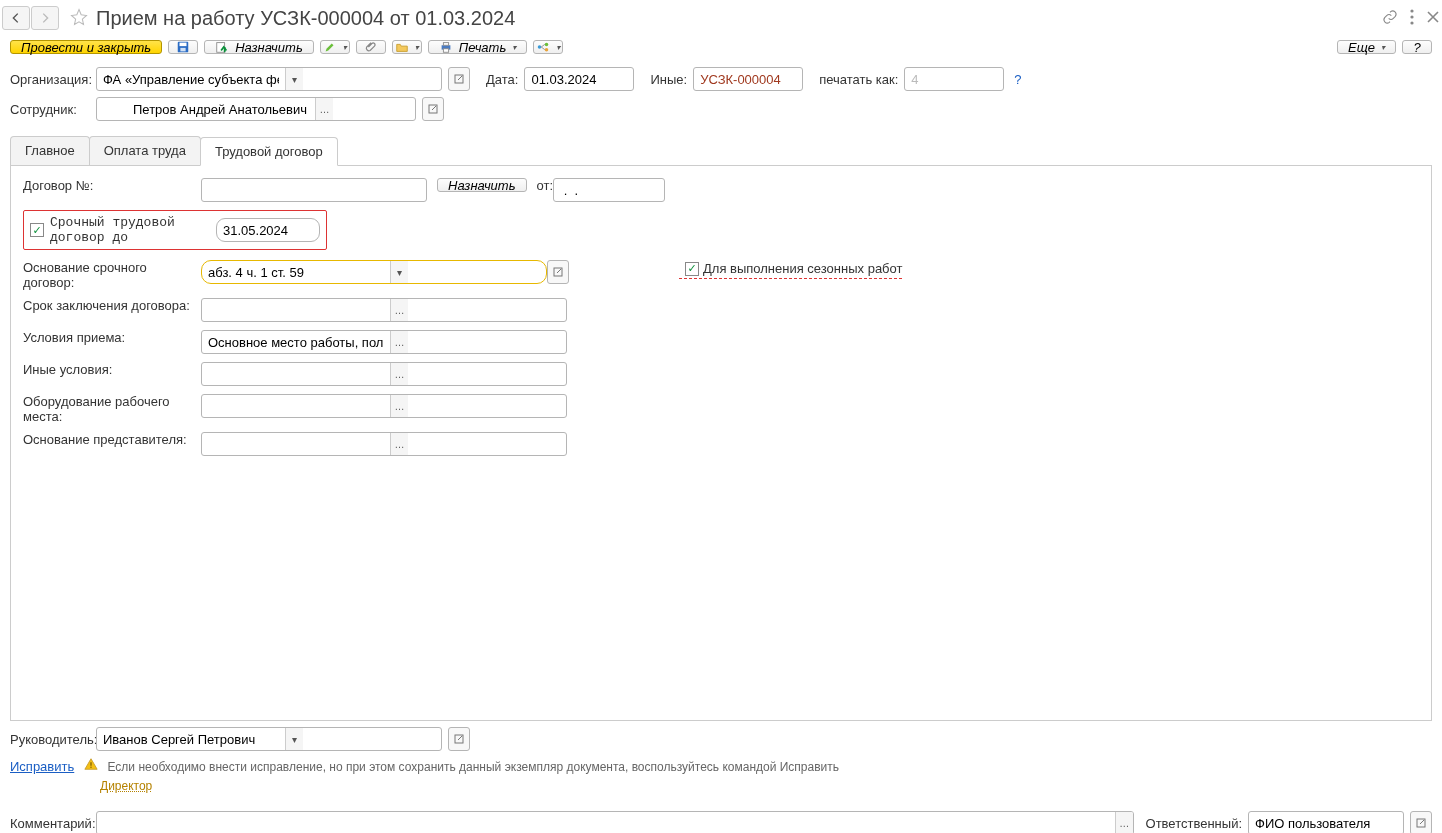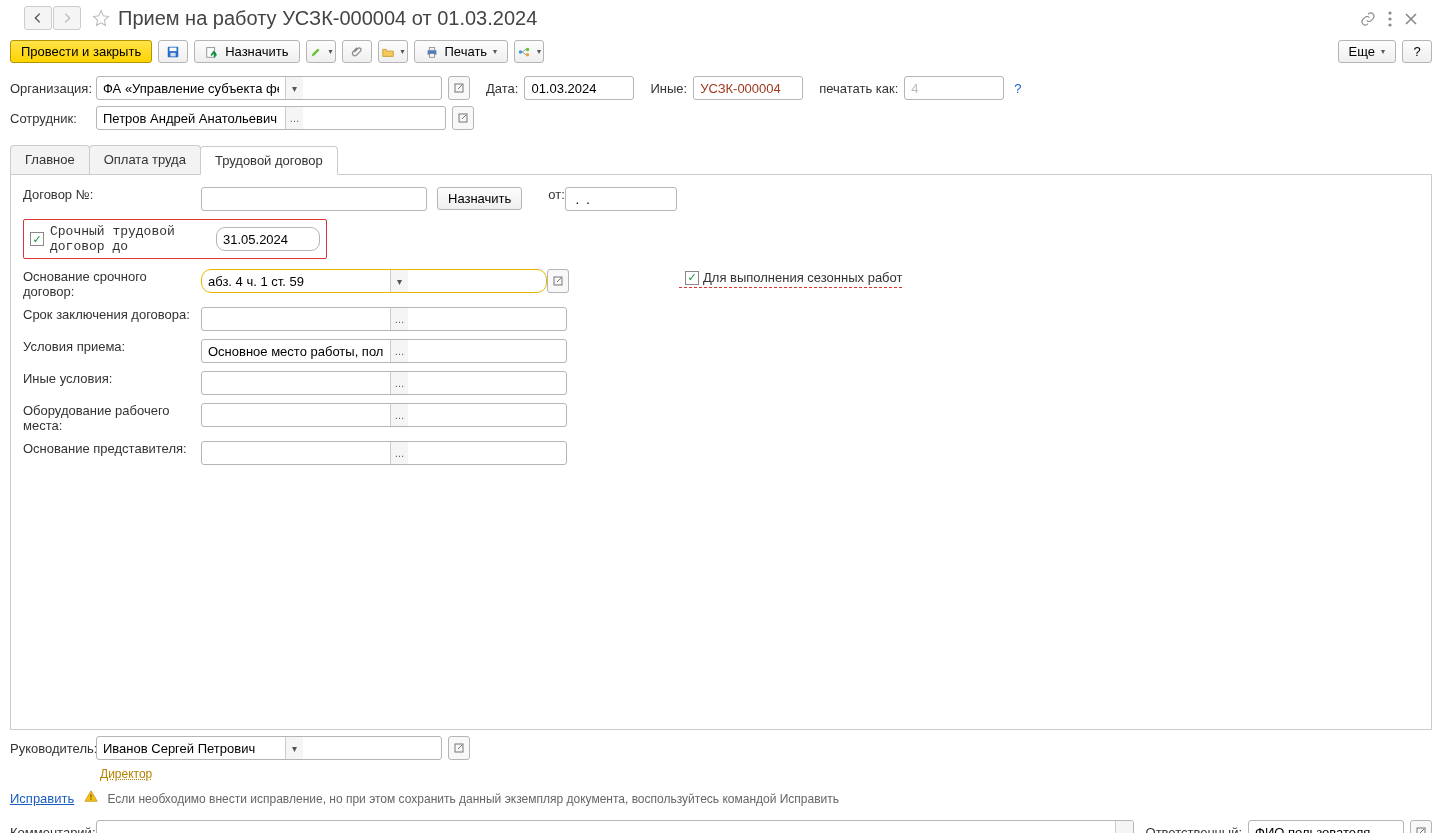--- a/index.html
+++ b/index.html
@@ -10,22 +10,22 @@
   background: #fff;
   width: 1442px;
   height: 833px;
   position: relative;
   overflow: hidden;
 }
 
 
 .titlebar {
   display: flex;
-  align-items: flex-end;
-  padding: 6px 24px;
+  align-items: center;
+  padding: 6px 2px;
   height: 36px;
 }
 .nav-btn {
   width: 28px;
   height: 24px;
   border: 1px solid #ccc;
   background: #f5f5f5;
   border-radius: 3px;
   display: flex;
   align-items: center;
@@ -54,30 +54,31 @@
 .titlebar-right span { cursor: pointer; }
 
 
 .toolbar {
   display: flex;
   align-items: center;
   padding: 4px 10px 10px 10px;
   gap: 6px;
 }
 .btn {
-  height: 23px;
+  height: 14px;
   border: 1px solid #b5b5b5;
   background: linear-gradient(#fdfdfd, #efefef);
   border-radius: 3px;
   padding: 0 10px;
   display: inline-flex;
   align-items: center;
   gap: 6px;
   cursor: pointer;
   font-size: 13px;
+  font-style: italic;
 }
 .btn-yellow {
   background: linear-gradient(#ffe34a, #ffd400);
   border-color: #b39500;
   font-weight: 400;
 }
 .btn-icon-only { padding: 0; width: 30px; justify-content: center; }
 .toolbar-right { margin-left: auto; display: flex; gap: 6px; }
 
 
@@ -348,21 +349,21 @@
       <input style="color: rgb(160, 57, 31);" value="УСЗК-000004">
     </span>
     <span style="margin-left:10px;">печатать как:</span>
     <span class="input-wrap" style="width:100px;">
       <input style="color: rgb(187, 187, 187);" value="4">
     </span>
     <span style="color:#1a5ec4;margin-left:4px;cursor:pointer;">?</span>
   </div>
   <div class="form-row">
     <span class="form-label">Сотрудник:</span>
-    <span class="input-wrap" style="width:350px;">
+    <span class="input-wrap" style="width:320px;padding-left:30px;">
       <input value="Петров Андрей Анатольевич" style="">
       <span class="input-addon">…</span>
     </span>
     <span class="addon-standalone">
       <svg width="10" height="10" viewBox="0 0 10 10">
           <rect x="1" y="1" width="8" height="8" fill="none" stroke="#777"></rect>
           <path d="M4 6l4-4" stroke="#777"></path>
         </svg>
     </span>
   </div>
@@ -374,21 +375,21 @@
   <div class="tab active">Трудовой договор</div>
 </div>
 
 <div class="tab-panel">
   <div class="field-row">
     <span class="field-label">Договор №:</span>
     <span class="input-wrap" style="width:226px;">
       <input value="" style="">
     </span>
     <button class="btn" style="margin-left:10px;">Назначить</button>
-    <span style="margin-left:26px;">от:</span>
+    <span style="margin-left:10px;">от:</span>
     <span class="input-wrap" style="width:112px;">
       <input value=" .  ." style="">
 
     </span>
   </div>
 
   <div class="red-box">
     <span class="checkbox">✓</span>
     <span style="width:160px;font-family:Liberation Mono, monospace;">Срочный трудовой договор до</span>
     <span class="input-wrap" style="width:104px;border-radius:9px;">
@@ -466,34 +467,34 @@
     <span class="input-wrap" style="width:346px;">
       <input value="Иванов Сергей Петрович" style="">
       <span class="input-addon">▾</span>
     </span>
     <span class="addon-standalone">
       <svg width="10" height="10" viewBox="0 0 10 10">
           <rect x="1" y="1" width="8" height="8" fill="none" stroke="#777"></rect>
           <path d="M4 6l4-4" stroke="#777"></path>
         </svg>
     </span>
-  </div>
-  <div style="margin-left:90px;margin-bottom:8px;">
-    <span class="position">Директор</span>
   </div>
   <div style="margin-bottom:4px;">
     <span class="link">Исправить</span>
     <span class="warn-icon">
       <svg width="14" height="14" viewBox="0 0 16 16">
           <path d="M8 2L15 14H1z" fill="#f4c014" stroke="#c79b2a"></path>
           <rect x="7.3" y="6" width="1.4" height="4" fill="#7a5a00"></rect>
           <rect x="7.3" y="11" width="1.4" height="1.4" fill="#7a5a00"></rect>
         </svg>
     </span>
     <span class="footer-text">Если необходимо внести исправление, но при этом сохранить данный экземпляр документа, воспользуйтесь командой Исправить</span>
+  </div>
+  <div style="margin-left:90px;margin-bottom:8px;">
+    <span class="position">Директор</span>
   </div>
 </div>
 
 <div class="bottom-bar">
   <span class="form-label">Комментарий:</span>
   <span class="input-wrap" style="flex:1;">
     <input style="width: 100%;" value="">
     <span class="input-addon">…</span>
   </span>
   <span style="margin-left:6px;">Ответственный:</span>

